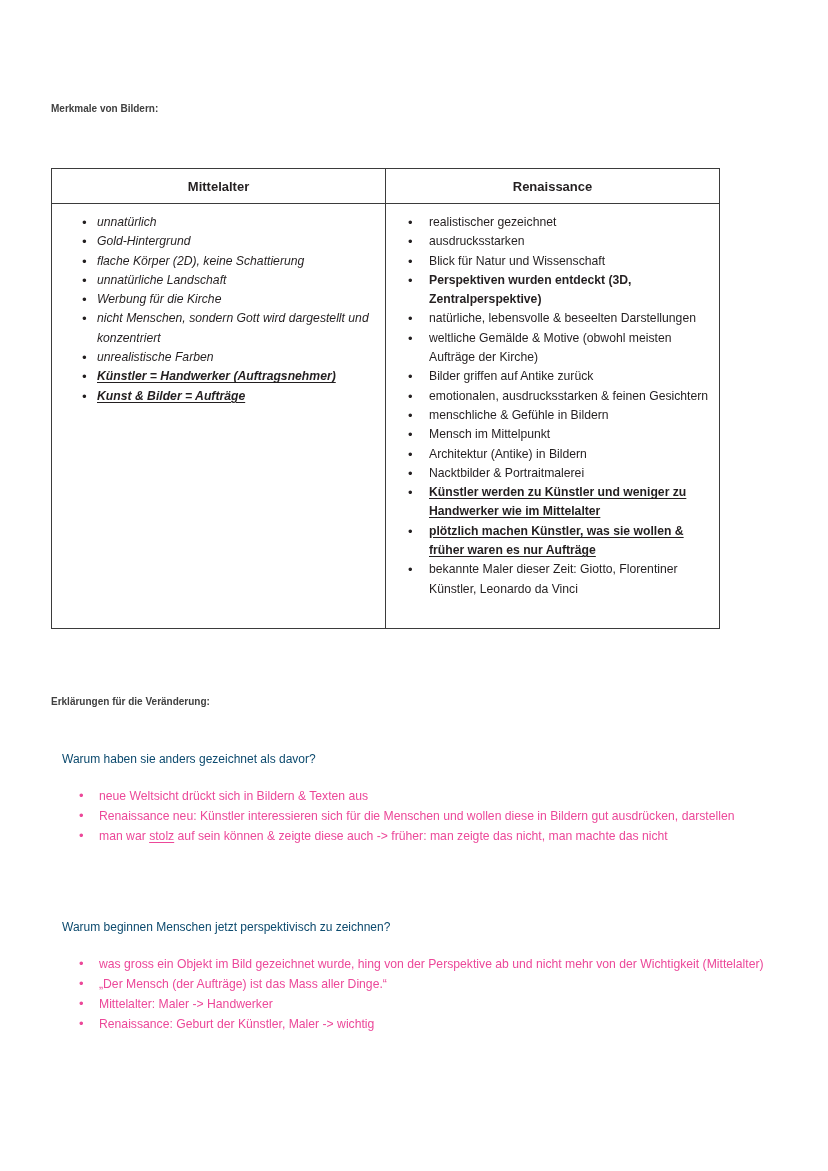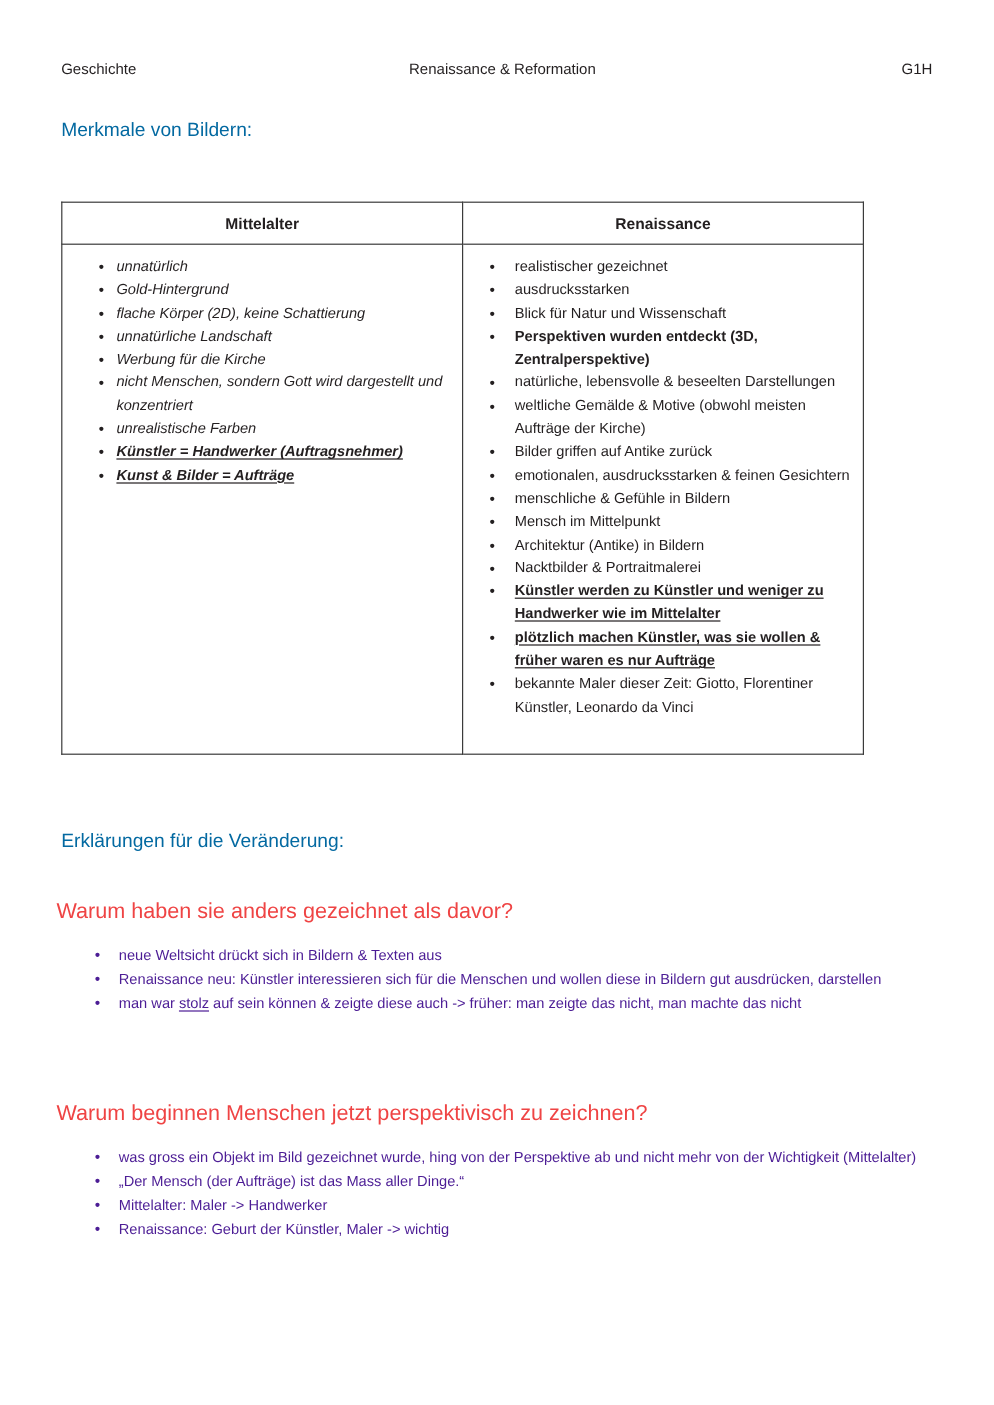--- a/index.html
+++ b/index.html
@@ -48,34 +48,34 @@
   .doc-header .hdr-right {
     position: absolute;
     right: 0;
     top: 0;
   }
 
   
   .section-title {
     position: absolute;
     left: 51px;
-    font-size: 16px;
-    font-weight: normal;
+    font-size: 10px;
+    font-weight: bold;
     line-height: 18px;
-    color: #0369a1;
+    color: #404040;
   }
   #title-merkmale { top: 100px; }
   #title-erklaerungen { top: 693px; }
 
   .question-line {
     position: absolute;
-    left: 47px;
-    font-size: 18px;
+    left: 62px;
+    font-size: 12px;
     line-height: 18px;
-    color: #ef4444;
+    color: #0c4a6e;
   }
   #question-1 { top: 750px; }
   #question-2 { top: 918px; }
 
   
   .cmp-table {
     position: absolute;
     left: 51px;
     top: 168px;
     width: 668px;
@@ -160,21 +160,21 @@
     left: 51px;
     width: 730px;
     list-style: none;
     margin: 0;
     padding: 0;
   }
   .free-list > li {
     position: relative;
     font-size: 12.2px;
     line-height: 20px;
-    color: #4c1d95;
+    color: #ec4899;
   }
   .free-list > li::before {
     content: "\2022";
     position: absolute;
     left: 28px;
     top: 0;
     font-size: 13px;
     line-height: 20px;
   }
   .free-list > li .btxt {
@@ -188,25 +188,20 @@
     text-decoration: underline;
     text-underline-offset: 2px;
     text-decoration-thickness: 1px;
   }
 </style>
 </head>
 <body>
 
 <div class="page">
 
-  <div class="doc-header">
-    <span class="hdr-left">Geschichte</span>
-    <span class="hdr-center">Renaissance &amp; Reformation</span>
-    <span class="hdr-right">G1H</span>
-  </div>
 
   <div class="section-title" id="title-merkmale">Merkmale von Bildern:</div>
 
   <table class="cmp-table">
     <colgroup>
         <col class="c1">
         <col class="c2">
       </colgroup>
     <thead>
       <tr>

